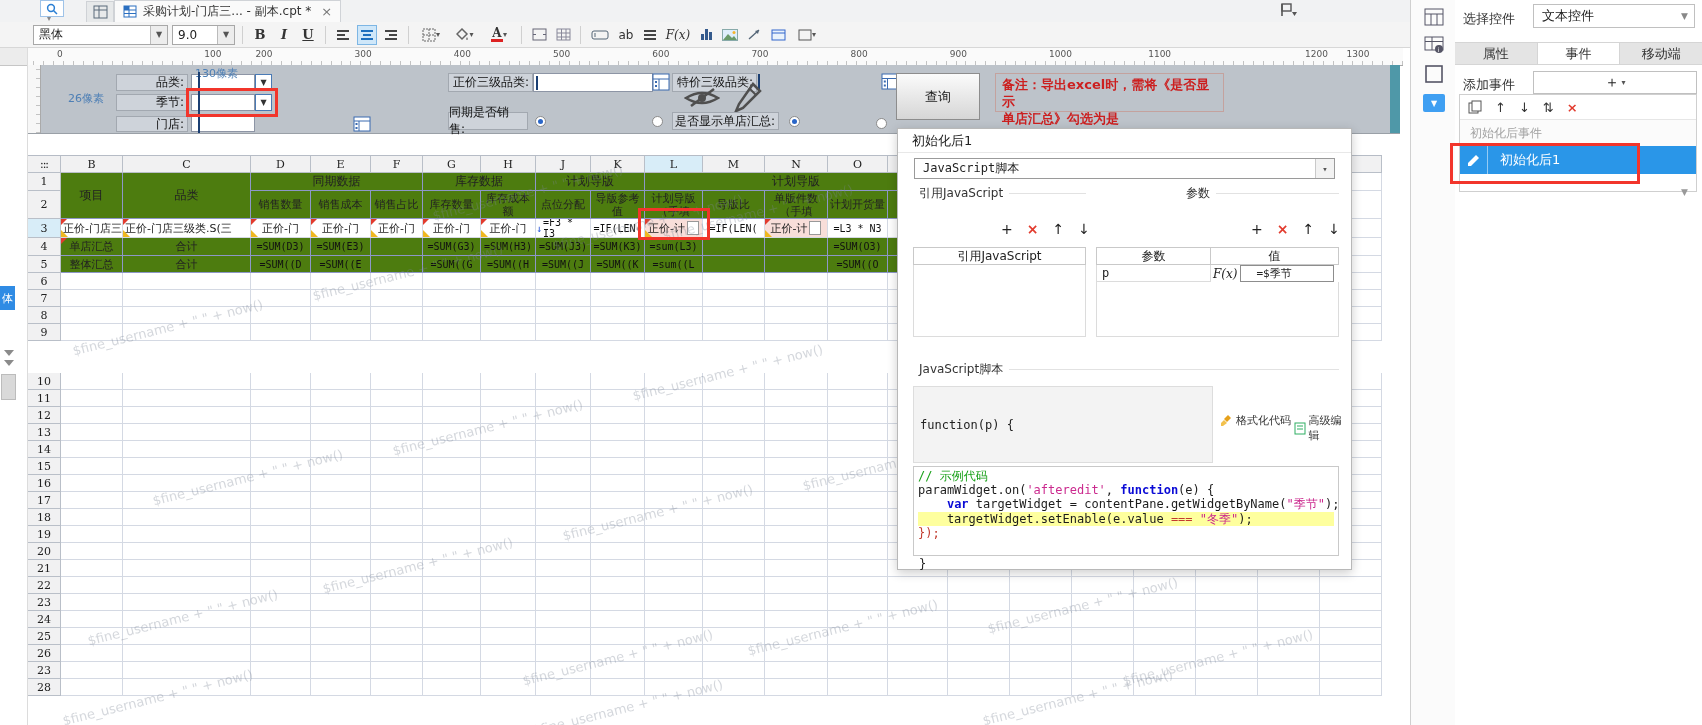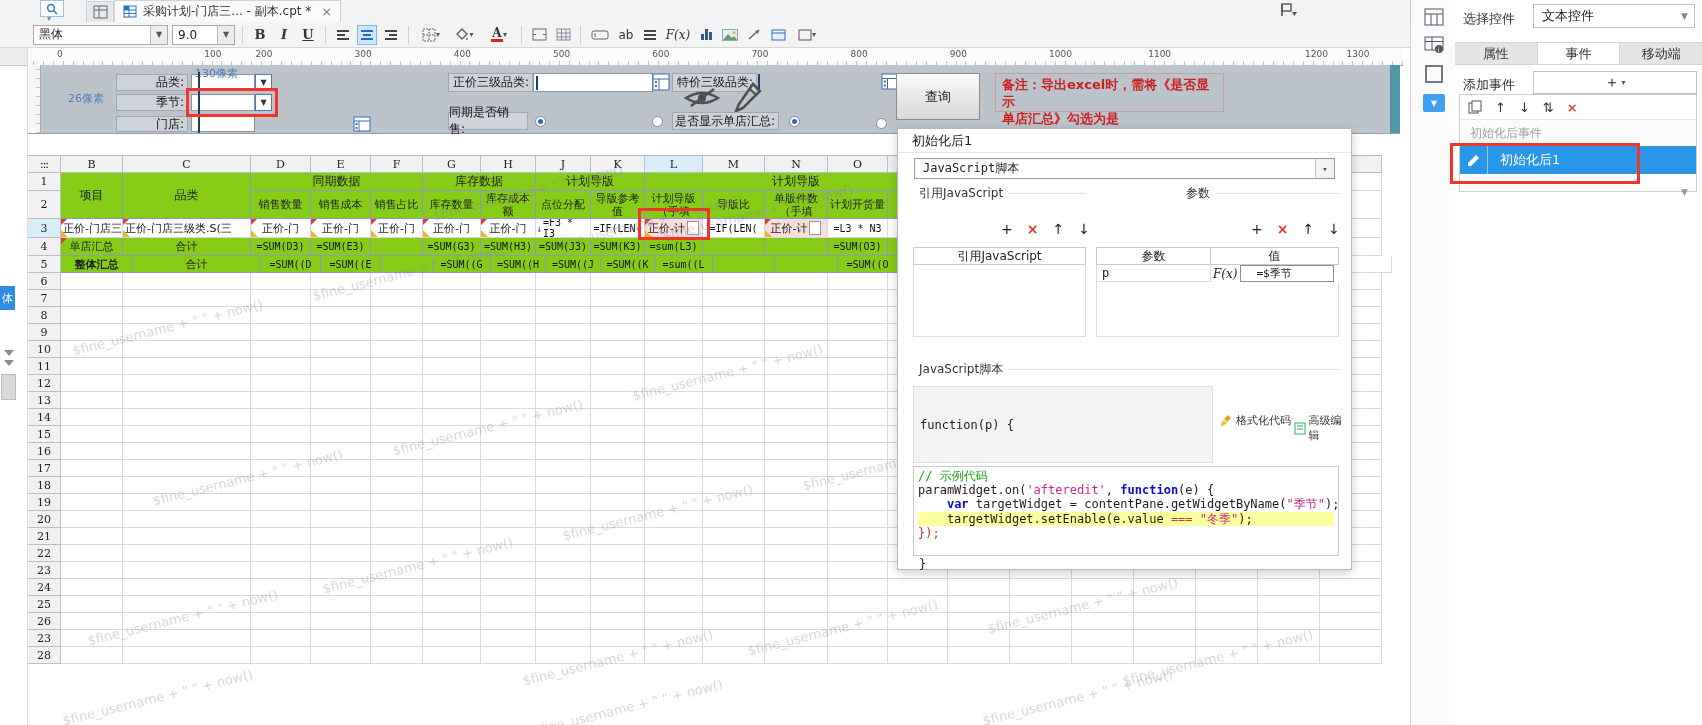--- a/index.html
+++ b/index.html
@@ -78,21 +78,21 @@
 
   
   #sheet{position:absolute;left:27px;top:155px;width:1354px;z-index:1;border-top:1px solid #b6bcc6;
          border-left:1px solid #b6bcc6;background:#fff}
   .srow{display:flex}
   .gcol{display:flex;flex-direction:column}
   .sc{box-sizing:border-box;flex:none;border-right:1px solid #d4d9e3;border-bottom:1px solid #d4d9e3;
       display:flex;align-items:center;justify-content:center;overflow:hidden;position:relative;font-size:11px}
   .sc.hdr{background:#f1f1f2;border-color:#b9bfc8;font-family:"DejaVu Serif",serif;font-size:11px;color:#222}
   .sc.hl{background:#d8edf8}
-  .sc.lav{background:#84cc16;border-color:#8d97c8;font-size:12px}
+  .sc.lav{background:#4d7c0f;border-color:#8d97c8;font-size:12px}
   .sc.wrap{white-space:normal;line-height:13px;text-align:center;font-size:11px;padding:0 1px}
   .sc.plain{background:#fff}
   .sc.pink{background:#f8ded9}
   .sc.mono,.sc .fm{font-family:"DejaVu Sans Mono",monospace;font-size:10px;color:#111}
   .sc.cn{font-size:11px}
   .sc.left{justify-content:flex-start;padding-left:2px}
   .sc.redtri:before{content:"";position:absolute;top:0;left:0;border-top:6px solid #e23b2e;border-right:6px solid transparent}
   .sc.ytri:after{content:"";position:absolute;bottom:0;left:0;border-bottom:7px solid #efb820;border-right:7px solid transparent}
   .wbox{width:10px;height:12px;background:#fff;border:1px solid #999;margin-left:2px;flex:none}
   .barrow{color:#1d4ed8;font-size:10px;margin-right:1px}
@@ -596,21 +596,21 @@
       <div class="sc plain" style="width: 62px; height: 18px;"></div>
       <div class="sc plain" style="width: 62px; height: 18px;"></div>
       <div class="sc plain" style="width: 62px; height: 18px;"></div>
       <div class="sc plain" style="width: 62px; height: 18px;"></div>
       <div class="sc plain" style="width: 62px; height: 18px;"></div>
       <div class="sc plain" style="width: 62px; height: 18px;"></div>
       <div class="sc plain" style="width: 62px; height: 18px;"></div>
     </div>
     <div class="srow" style="height: 17px;">
       <div class="sc hdr" style="width: 33px; height: 17px;">5</div>
-      <div class="sc lav cn" style="width: 72px; height: 17px; font-weight: bold;">整体汇总</div>
+      <div class="sc lav cn" style="width: 62px; height: 17px;">整体汇总</div>
       <div class="sc lav cn" style="width: 128px; height: 17px;">合计</div>
       <div class="sc lav mono" style="width: 60px; height: 17px;">=SUM((D</div>
       <div class="sc lav mono" style="width: 60px; height: 17px;">=SUM((E</div>
       <div class="sc lav mono" style="width: 52px; height: 17px;"></div>
       <div class="sc lav mono" style="width: 58px; height: 17px;">=SUM((G</div>
       <div class="sc lav mono" style="width: 55px; height: 17px;">=SUM((H</div>
       <div class="sc lav mono" style="width: 55px; height: 17px;">=SUM((J</div>
       <div class="sc lav mono" style="width: 54px; height: 17px;">=SUM((K</div>
       <div class="sc lav mono" style="width: 58px; height: 17px;">=sum((L</div>
       <div class="sc lav mono" style="width: 62px; height: 17px;"></div>
@@ -714,21 +714,21 @@
       <div class="sc plain" style="width: 60px; height: 17px;"></div>
       <div class="sc plain" style="width: 60px; height: 17px;"></div>
       <div class="sc plain" style="width: 62px; height: 17px;"></div>
       <div class="sc plain" style="width: 62px; height: 17px;"></div>
       <div class="sc plain" style="width: 62px; height: 17px;"></div>
       <div class="sc plain" style="width: 62px; height: 17px;"></div>
       <div class="sc plain" style="width: 62px; height: 17px;"></div>
       <div class="sc plain" style="width: 62px; height: 17px;"></div>
       <div class="sc plain" style="width: 62px; height: 17px;"></div>
     </div>
-    <div class="srow" style="height: 17px;">
+    <div class="srow" style="height: 17px; margin-top: 32px;">
       <div class="sc hdr" style="width: 33px; height: 17px;">10</div>
       <div class="sc plain" style="width: 62px; height: 17px;"></div>
       <div class="sc plain" style="width: 128px; height: 17px;"></div>
       <div class="sc plain" style="width: 60px; height: 17px;"></div>
       <div class="sc plain" style="width: 60px; height: 17px;"></div>
       <div class="sc plain" style="width: 52px; height: 17px;"></div>
       <div class="sc plain" style="width: 58px; height: 17px;"></div>
       <div class="sc plain" style="width: 55px; height: 17px;"></div>
       <div class="sc plain" style="width: 55px; height: 17px;"></div>
       <div class="sc plain" style="width: 54px; height: 17px;"></div>

